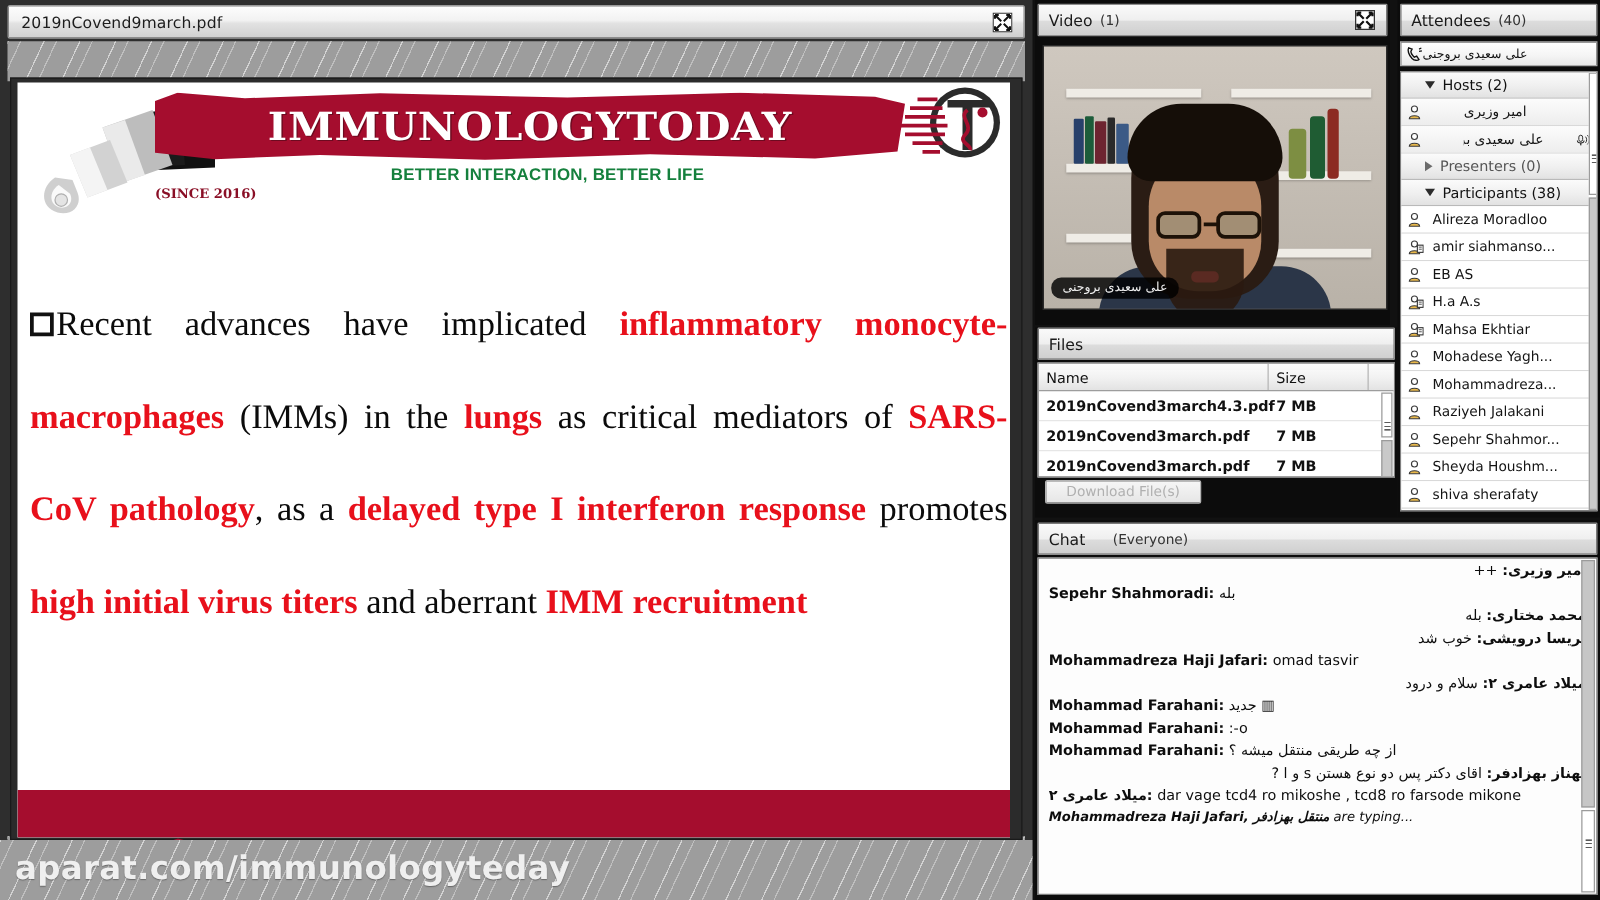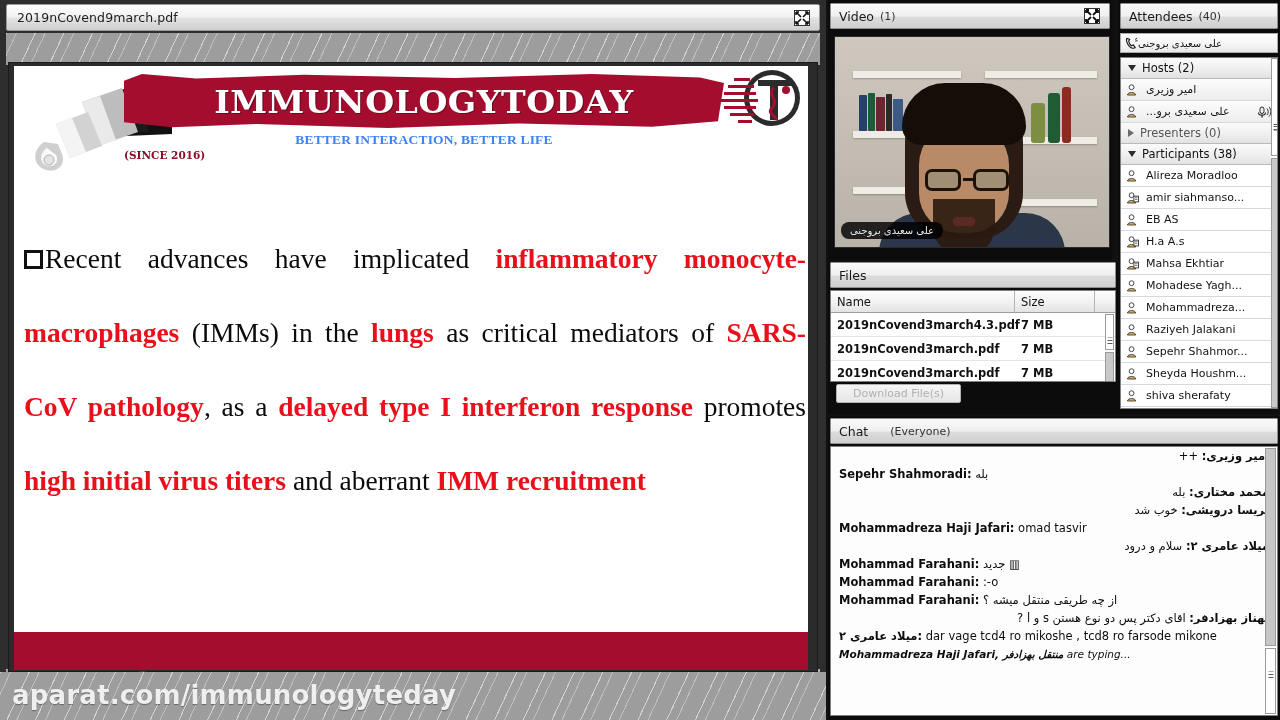--- a/index.html
+++ b/index.html
@@ -68,22 +68,22 @@
   #banner-text {
     position:absolute; left:110px; top:14px; width:600px; height:44px;
     display:flex; align-items:center; justify-content:center;
     color:#fff; font-family:"DejaVu Serif", serif; font-weight:bold;
     font-size:31px; letter-spacing:.5px;
     transform:scaleX(1.07);
     text-shadow:1px 1px 0 #6d0a20;
   }
   #logo-mark { position:absolute; left:700px; top:2px; width:96px; height:66px; }
   #tagline {
-    position:absolute; left:110px; top:66px; width:600px; text-align:center;
-    font-family:Liberation Serif, serif; font-weight:bold; color:#3b82f6;
+    position:absolute; left:124px; top:66px; width:600px; text-align:center;
+    font-family:Liberation Sans, sans-serif; font-weight:bold; color:#15803d;
     font-size:13.5px; letter-spacing:.2px;
   }
   #since {
     position:absolute; left:110px; top:83px; width:600px; 
     font-family:"DejaVu Serif", serif; font-weight:bold; color:#8a0f26;
     font-size:10.5px;
   }
 
   
   #slide-body {
@@ -167,34 +167,34 @@
     background:linear-gradient(to bottom,#fff 0%,#f4f4f4 60%,#e8e8e8 100%);
     border:1px solid #aaa; display:flex; align-items:center; justify-content:flex-end;
     padding-right:6px; font-size:10px; color:#111; direction:rtl;
     font-family:"DejaVu Sans", sans-serif;
   }
   #att-list {
     position:absolute; left:2px; top:57px; width:158px; height:352px;
     background:#fff; border:1px solid #7f7f7f; overflow:hidden;
   }
   .grp-row {
-    height:21px; display:flex; align-items:center; padding-left:7px;
+    height:21px; display:flex; align-items:center; padding-left:19px;
     background:linear-gradient(to bottom,#fbfbfb 0%,#efefef 55%,#e2e2e2 100%);
     border-bottom:1px solid #b9b9b9; font-size:11.5px; color:#111;
     font-family:"DejaVu Sans", sans-serif;
   }
   .tri { width:0;height:0; margin-right:6px; }
   .tri.down { border-left:4.5px solid transparent; border-right:4.5px solid transparent; border-top:6px solid #2b2b2b; }
   .tri.right { border-top:4.5px solid transparent; border-bottom:4.5px solid transparent; border-left:6px solid #6b6b6b; }
   .att-row {
     height:22px; display:flex; align-items:center; padding-left:5px;
     border-bottom:1px solid #d9d9d9; font-size:11px; color:#141414;
     font-family:"DejaVu Sans", sans-serif; background:#fff;
   }
-  .att-row.host { background:linear-gradient(to bottom,#fcfcfc,#ededed); }
+  .att-row.host { background:linear-gradient(to bottom,#fcfcfc,#ededed);gap:25px; }
   .att-row .nm { margin-left:7px; white-space:nowrap; overflow:hidden; }
   .att-row .nm.rtl { direction:rtl; }
   .att-row .mic { margin-left:auto; margin-right:5px; }
   .p-icon { width:13px; height:14px; flex:none; }
   #att-sb { position:absolute; left:150px; top:0px; width:9px; height:350px; background:#fff; }
   #att-sb .thumb-top { position:absolute; left:0; top:0; width:9px; height:98px; background:#fff; border:1px solid #9b9b9b; }
   #att-sb .track { position:absolute; left:0; top:100px; width:9px; height:250px; background:#c9c9c9; border:1px solid #9b9b9b; }
 
   
   #files-header { position:absolute; left:2px; top:0px; width:286px; height:26px; }

